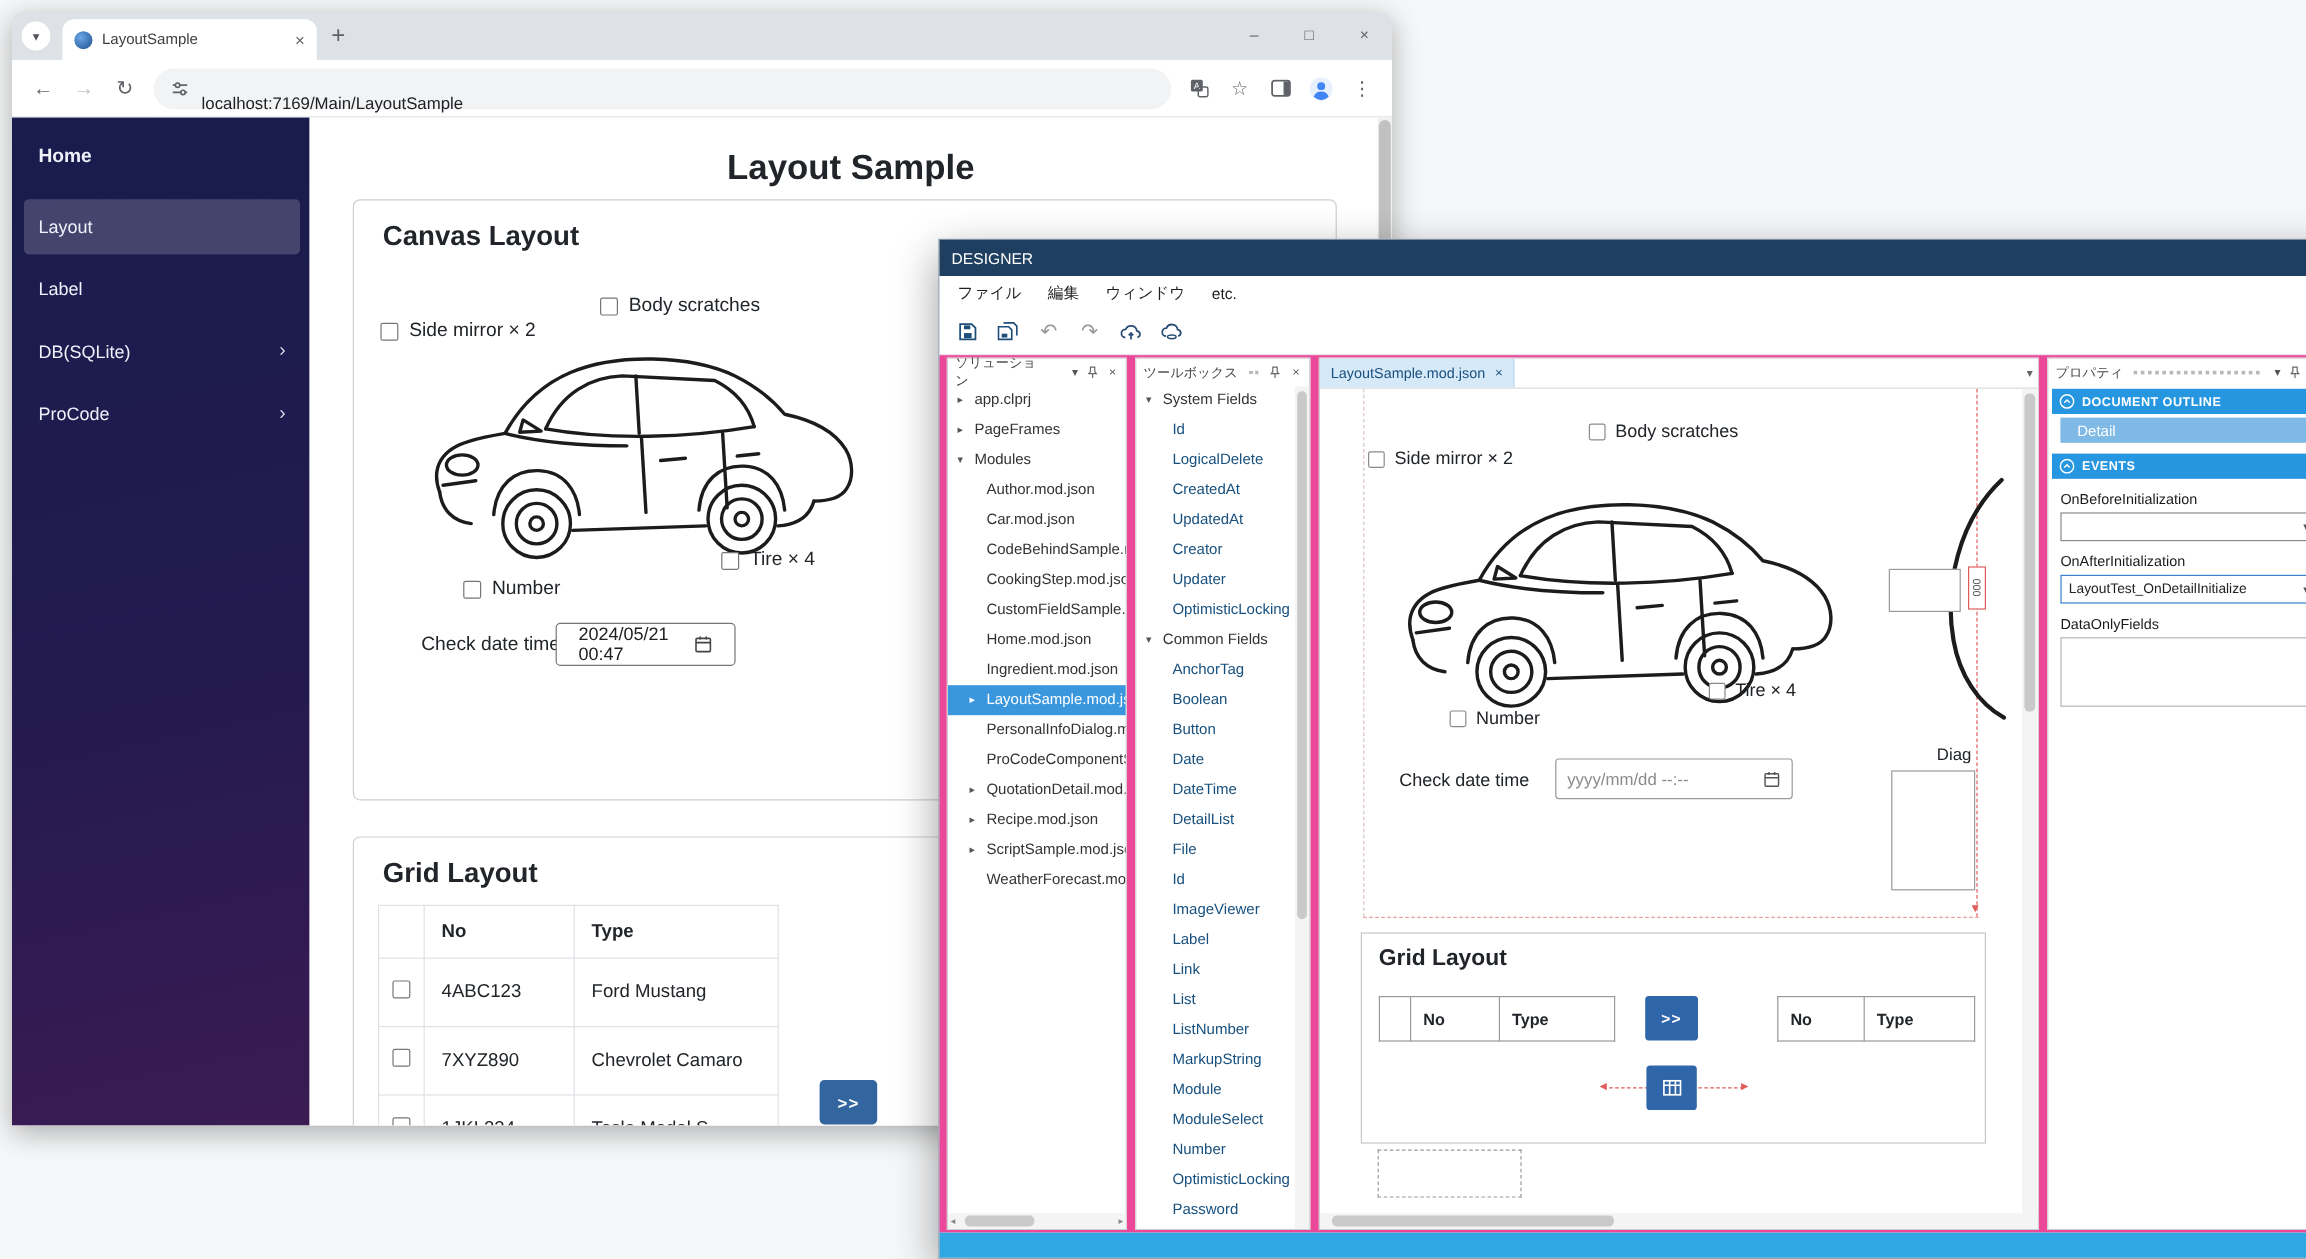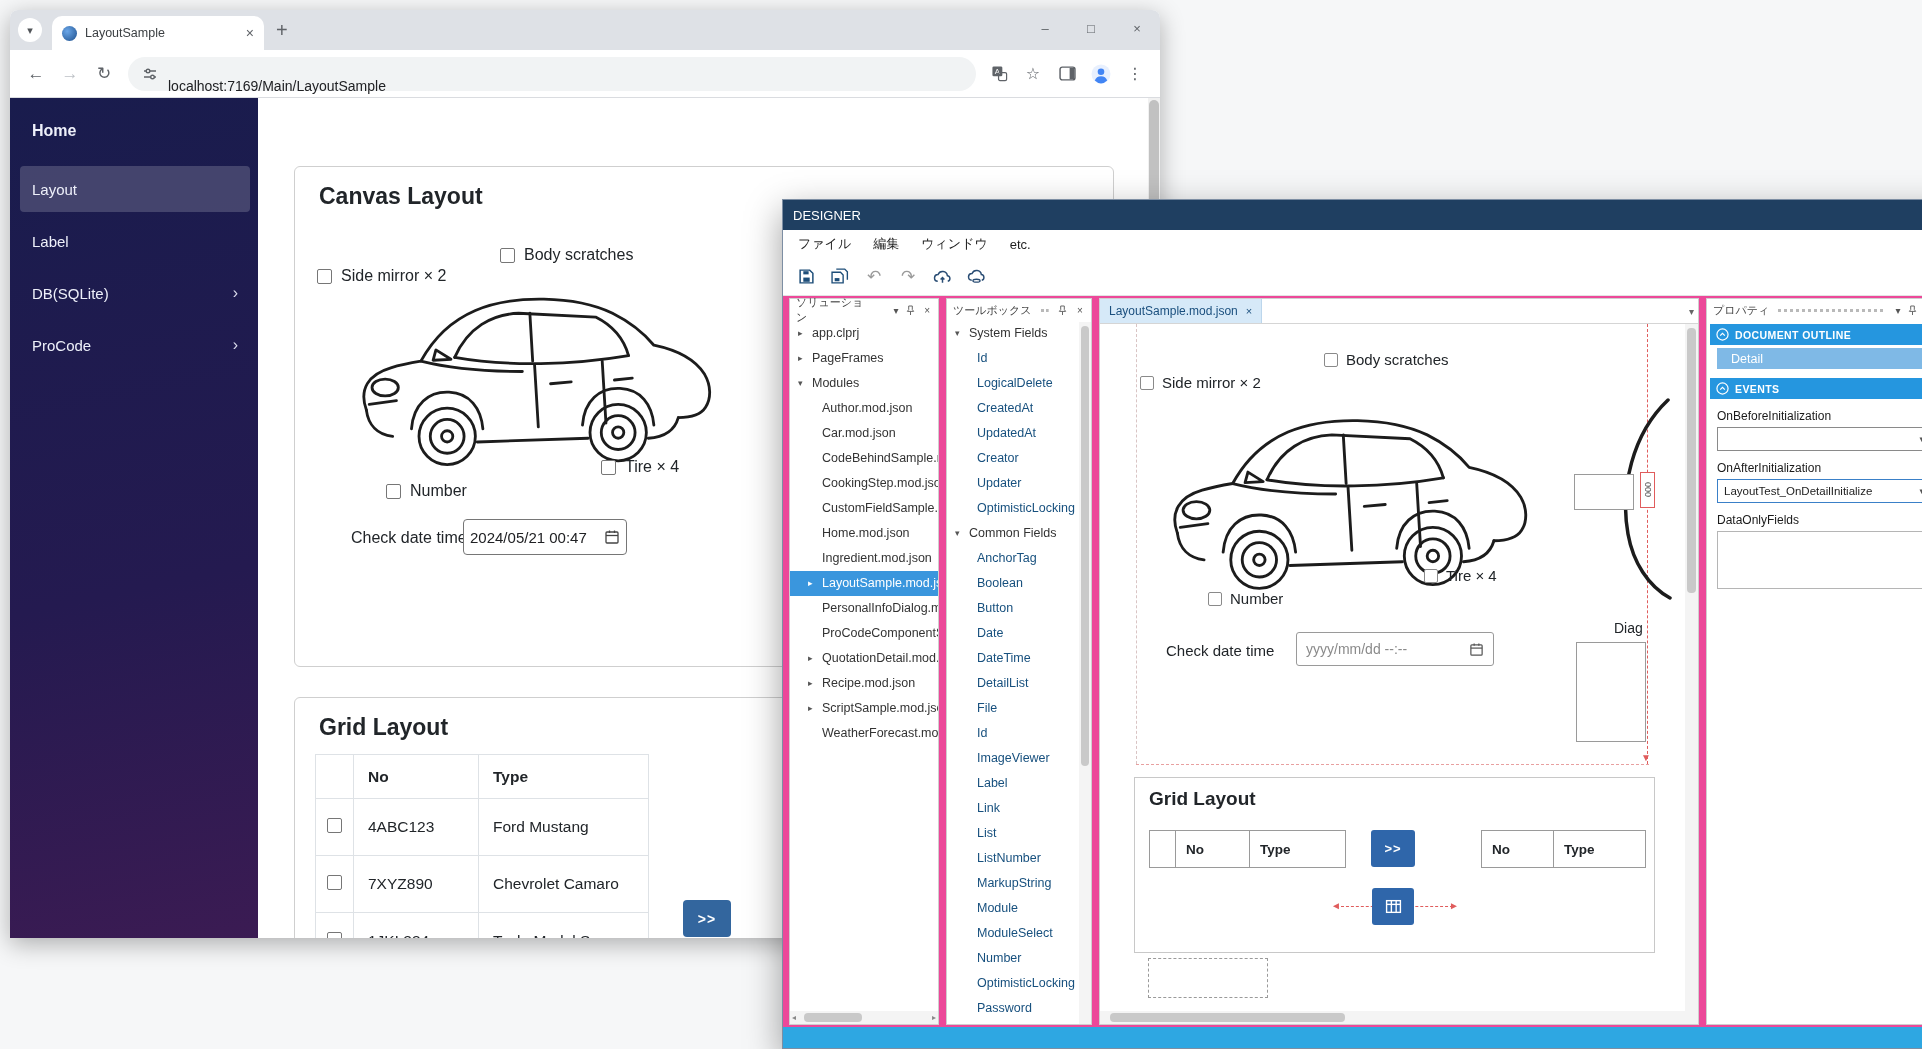--- a/index.html
+++ b/index.html
@@ -44,22 +44,22 @@
   .main { flex:1; position:relative; background:#fff; overflow:hidden; }
   .page-title { text-align:center; font-size:29px; font-weight:600; color:#212529; margin-top:26px; }
   .card { position:absolute; left:36px; width:820px; background:#fff; border:1px solid #cfcfcf; border-radius:6px; }
   .canvas-card { top:68px; height:501px; }
   .grid-card { top:599px; height:400px; }
   .card-title { position:absolute; left:24px; top:16px; font-size:23px; font-weight:600; color:#212529; }
   .cb-row { position:absolute; display:flex; align-items:center; gap:9px; font-size:16px; color:#212529; }
   .cb { width:15px; height:15px; border:1.5px solid #767676; border-radius:2px; background:#fff; flex-shrink:0; }
   .car-img { position:absolute; }
   .date-label { position:absolute; font-size:16px; color:#212529; }
-  .date-box { position:absolute; width:164px; height:36px; border:1px solid #767676; border-radius:4px;
-    display:flex; align-items:center; justify-content:space-between; padding:0 6px; font-size:15px; color:#202124; background:#fff; }
+  .date-box { position:absolute; width:150px; height:36px; border:1px solid #767676; border-radius:4px;
+    display:flex; align-items:center; justify-content:space-between; padding:0 18px; font-size:15px; color:#202124; background:#fff; }
   .btable { position:absolute; left:20px; top:56px; border-collapse:collapse; font-size:15.5px; color:#212529; }
   .btable th, .btable td { border:1px solid #dee2e6; padding:0 0 0 14px; text-align:left; }
   .btable th { height:44px; font-weight:700; }
   .btable td { height:57px; }
   .btable .cbcell { width:38px; padding:0; text-align:center; }
   .btable .c-no { width:125px; } .btable .c-type { width:170px; }
   .more-btn { position:absolute; left:388px; top:202px; width:48px; height:37px; background:#33669e;
     color:#fff; border-radius:4px; display:flex; align-items:center; justify-content:center;
     font-size:14px; font-weight:700; letter-spacing:1px; }
   .bscroll { position:absolute; right:0; top:0; width:12px; height:100%; background:#f1f1f1; }
@@ -260,20 +260,21 @@
       <div class="nav-item">
         <span>DB(SQLite)</span>
         <span class="nav-chevron">›</span>
       </div>
       <div class="nav-item">
         <span>ProCode</span>
         <span class="nav-chevron">›</span>
       </div>
     </aside>
     <div class="main">
+      <h1 class="page-title">Layout Sample</h1>
 
       <section class="card canvas-card">
         <div class="card-title">Canvas Layout</div>
         <div class="cb-row" style="left:22px; top:100px;">
           <span class="cb"></span>
           <span>Side mirror × 2</span>
         </div>
         <div class="cb-row" style="left:205px; top:79px;">
           <span class="cb"></span>
           <span>Body scratches</span>

